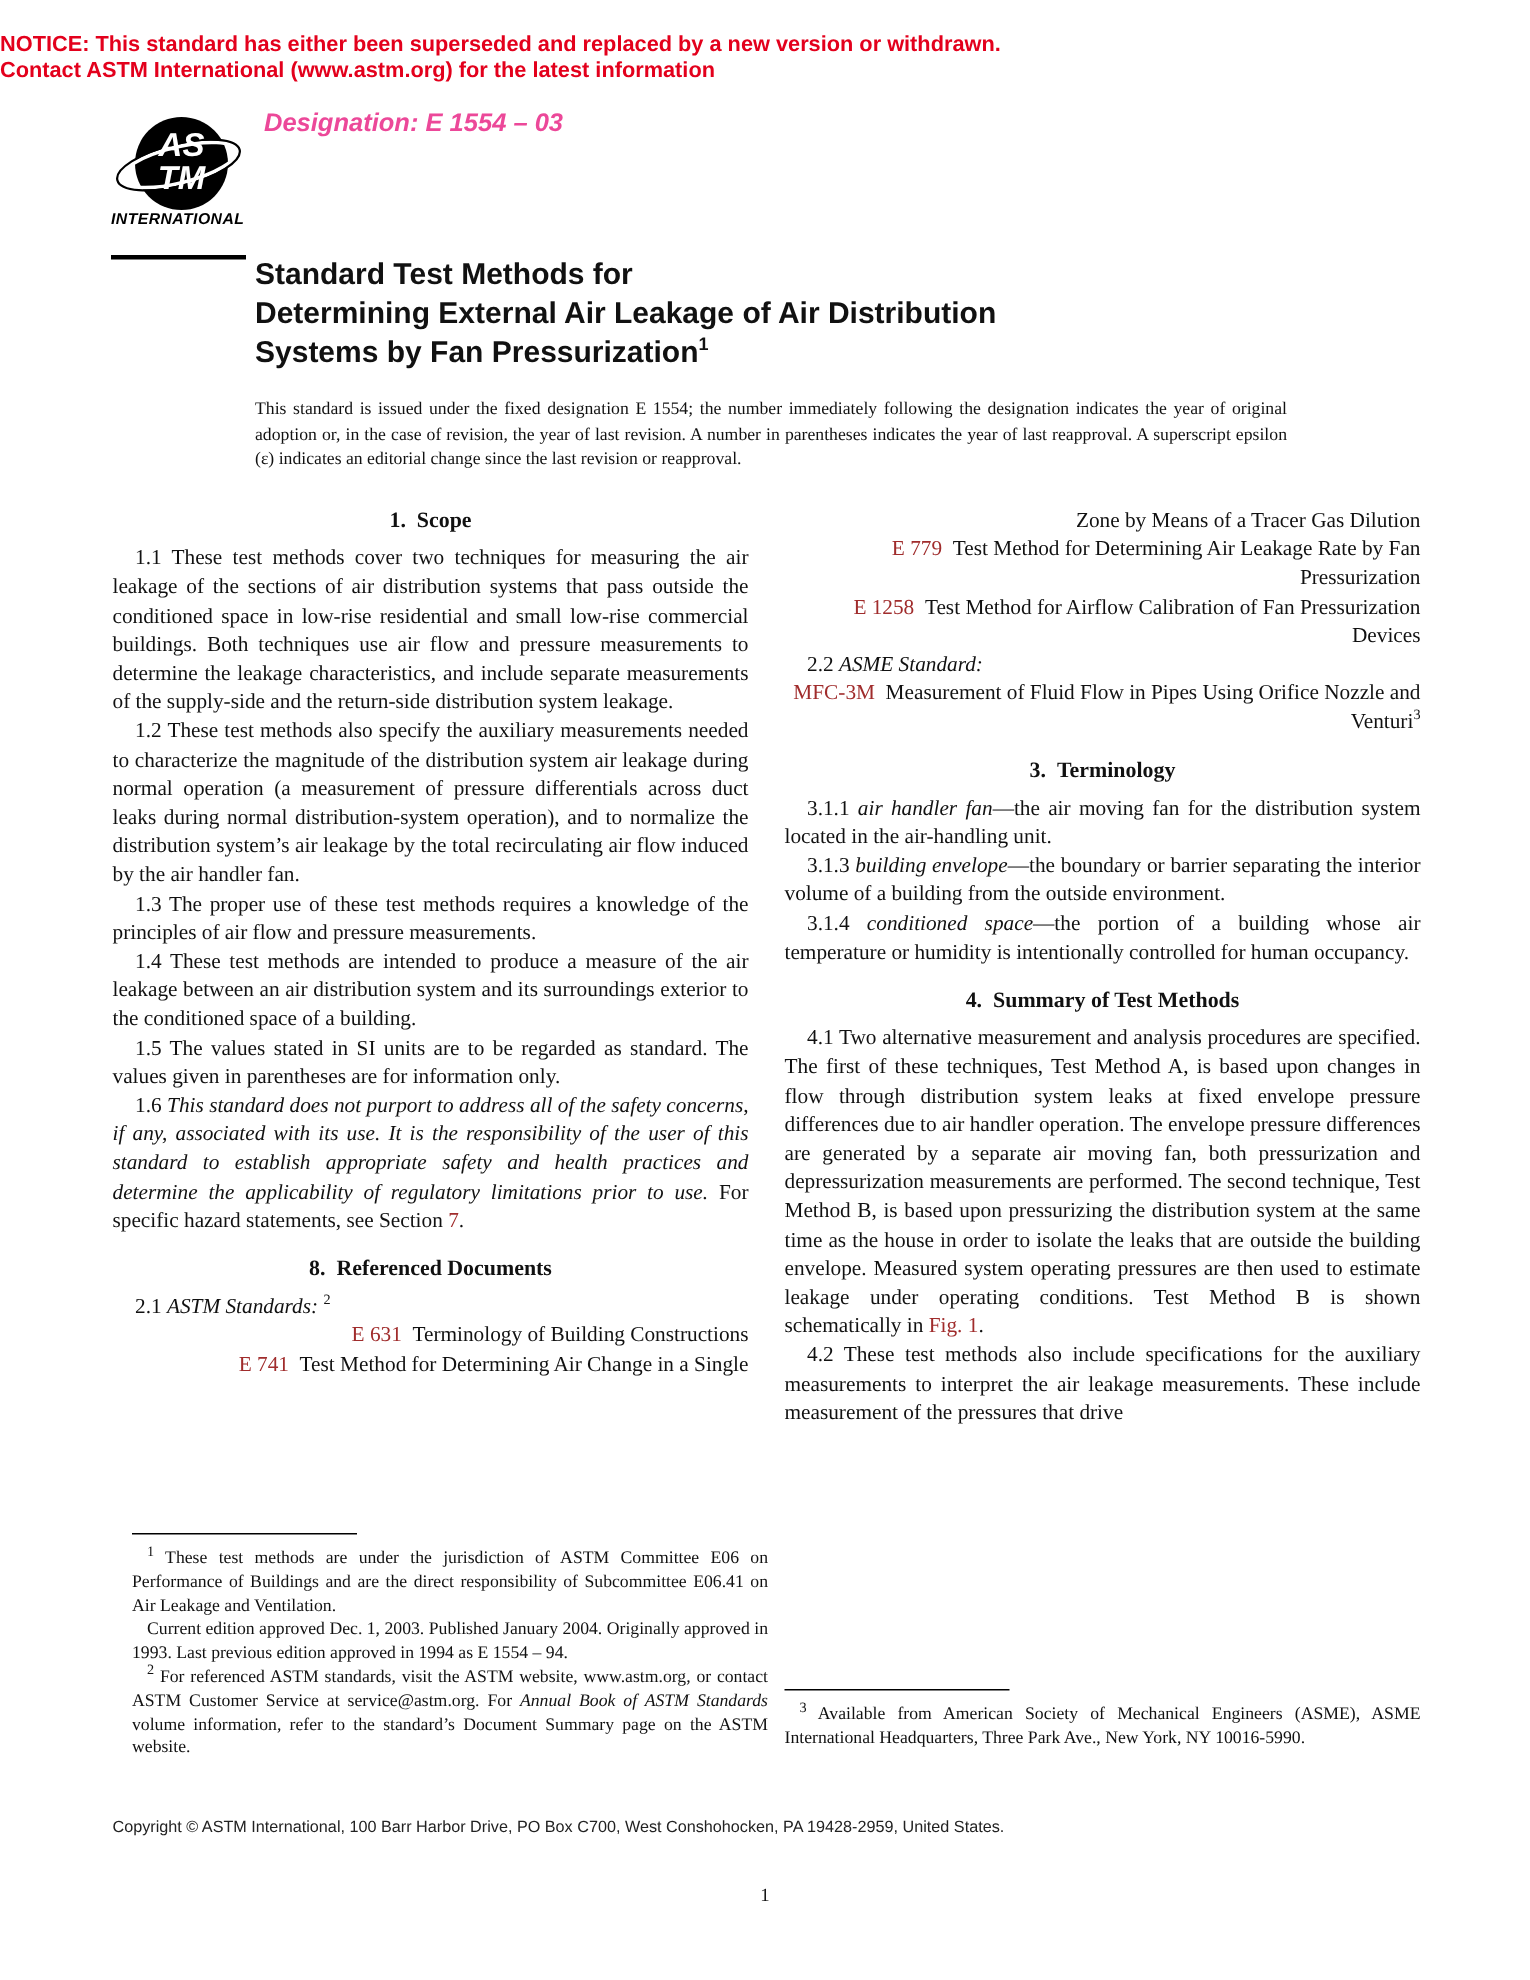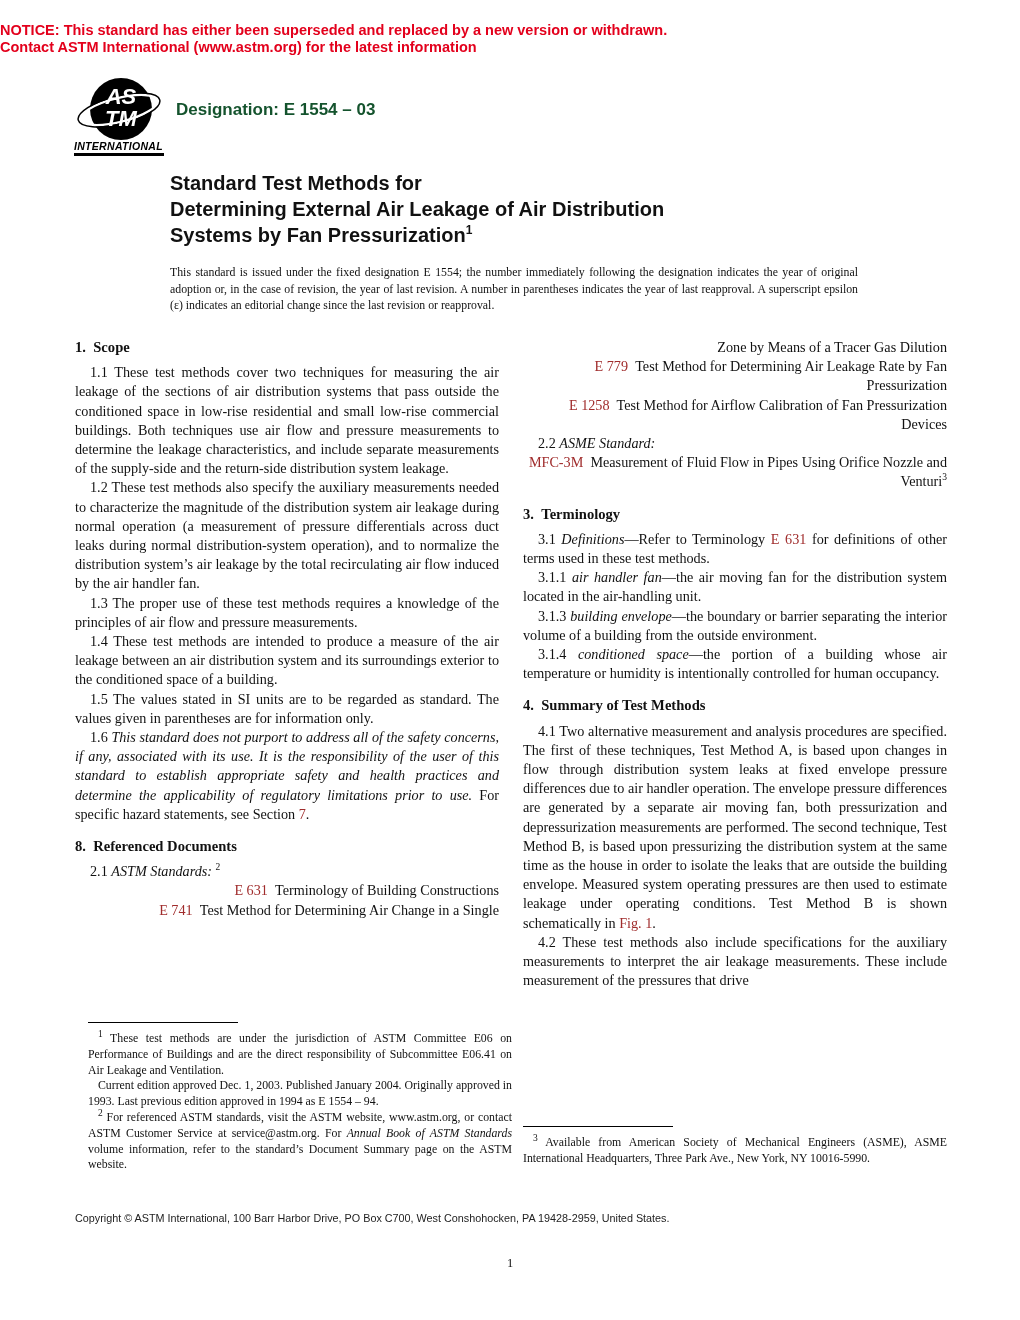--- a/index.html
+++ b/index.html
@@ -12,40 +12,40 @@
   .notice {
     position:absolute; top:22px; left:0; width:1020px;
     text-align:left; font-family:"Liberation Sans", sans-serif;
     font-weight:bold; font-size:14.5px; line-height:17px; color:var(--notice-red,#e3001c);
   }
   .logo-wrap { position:absolute; left:74px; top:76px; width:90px; }
   .logo-globe { display:block; margin:0 auto; }
   .logo-sub {
     font-family:"Liberation Sans", sans-serif; font-weight:bold; font-style:italic;
     font-size:10.5px; letter-spacing:0.3px; color:#000;
-    border-bottom:3px solid #000; padding-bottom:1px; margin-top:-2px;
+    border-bottom:3px solid #000; padding-bottom:18px; margin-top:-2px;
   }
   .designation {
-    position:absolute; left:176px; top:100px;
-    font-family:"Liberation Sans", sans-serif; font-weight:bold; font-size:17px; color:#14532d;
+    position:absolute; left:176px; top:72px;
+    font-family:"Liberation Sans", sans-serif; font-weight:bold; font-size:17px; color:#ec4899;font-style:italic;
   }
   .title-block {
     position:absolute; left:170px; top:170px; width:700px;
     font-family:"Liberation Sans", sans-serif; font-weight:bold;
     font-size:20px; line-height:26px; color:#111;
   }
   .title-block .sup { font-size:12px; vertical-align:super; }
   .issued {
     position:absolute; left:170px; top:264px; width:688px;
     font-size:11.8px; line-height:16.5px; text-align:justify; color:#111;
   }
   .col { position:absolute; top:338px; width:424px; font-size:14.2px; line-height:19.2px; text-align:justify; }
   .col-left  { left:75px; }
   .col-right { left:523px; }
-  .sect-h { font-weight:bold; font-size:14.6px; margin-top:13px; margin-bottom:6px; text-align:left; }
+  .sect-h { font-weight:bold; font-size:14.6px; margin-top:13px; margin-bottom:6px; text-align:center; }
   .sect-h:first-child { margin-top:0; }
   .p { text-indent:15px; }
   .ref { padding-left:15px; text-indent:-15px; text-align:right; }
   .cont { padding-left:15px; text-align:right; }
   .i { font-style:italic; }
   .red { color:var(--link-red,#a02c2c); }
   .sup { vertical-align:super; font-size:9.5px; line-height:0; }
   .fnblock { position:absolute; width:424px; font-size:11.8px; line-height:15.8px; text-align:justify; }
   .fn-left  { left:88px;  top:1022px; }
   .fn-right { left:523px; top:1126px; }
@@ -103,21 +103,20 @@
   <div class="ref"><span class="red">E 741</span><span> Test Method for Determining Air Change in a Single</span></div>
 </div>
 
 <div class="col col-right">
   <div class="cont"><span>Zone by Means of a Tracer Gas Dilution</span></div>
   <div class="ref"><span class="red">E 779</span><span> Test Method for Determining Air Leakage Rate by Fan Pressurization</span></div>
   <div class="ref"><span class="red">E 1258</span><span> Test Method for Airflow Calibration of Fan Pressurization Devices</span></div>
   <div class="p"><span>2.2  </span><span class="i">ASME Standard:</span></div>
   <div class="ref"><span class="red">MFC-3M</span><span> Measurement of Fluid Flow in Pipes Using Orifice Nozzle and Venturi</span><span class="sup">3</span></div>
   <div class="sect-h">3. Terminology</div>
-  <div class="p"><span>3.1 </span><span class="i">Definitions</span><span>—Refer to Terminology </span><span class="red">E 631</span><span> for definitions of other terms used in these test methods.</span></div>
   <div class="p"><span>3.1.1 </span><span class="i">air handler fan</span><span>—the air moving fan for the distribution system located in the air-handling unit.</span></div>
   <div class="p"><span>3.1.3 </span><span class="i">building envelope</span><span>—the boundary or barrier separating the interior volume of a building from the outside environment.</span></div>
   <div class="p"><span>3.1.4 </span><span class="i">conditioned space</span><span>—the portion of a building whose air temperature or humidity is intentionally controlled for human occupancy.</span></div>
   <div class="sect-h">4. Summary of Test Methods</div>
   <div class="p"><span>4.1 Two alternative measurement and analysis procedures are specified. The first of these techniques, Test Method A, is based upon changes in flow through distribution system leaks at fixed envelope pressure differences due to air handler operation. The envelope pressure differences are generated by a separate air moving fan, both pressurization and depressurization measurements are performed. The second technique, Test Method B, is based upon pressurizing the distribution system at the same time as the house in order to isolate the leaks that are outside the building envelope. Measured system operating pressures are then used to estimate leakage under operating conditions. Test Method B is shown schematically in </span><span class="red">Fig. 1</span><span>.</span></div>
   <div class="p"><span>4.2 These test methods also include specifications for the auxiliary measurements to interpret the air leakage measurements. These include measurement of the pressures that drive</span></div>
 </div>
 
 <div class="fnblock fn-left">
   <hr class="fnrule">

